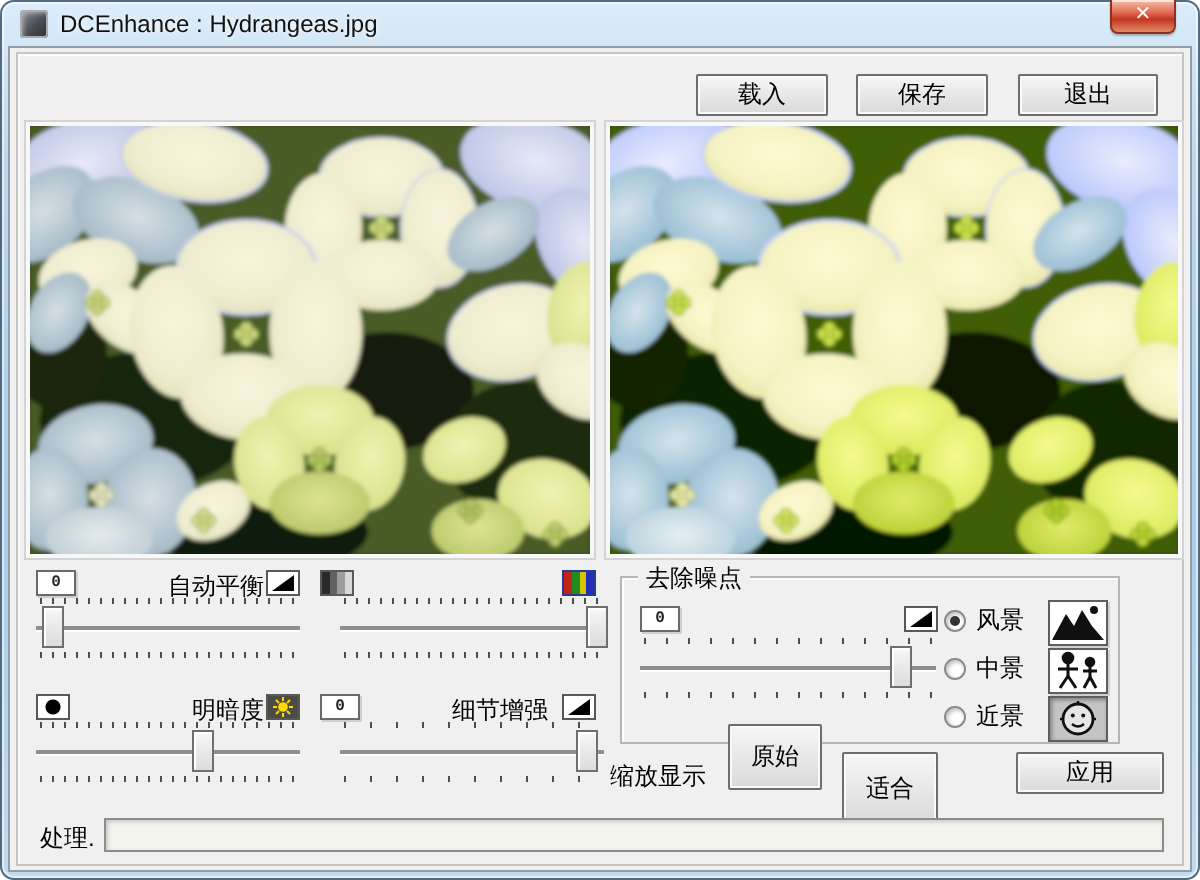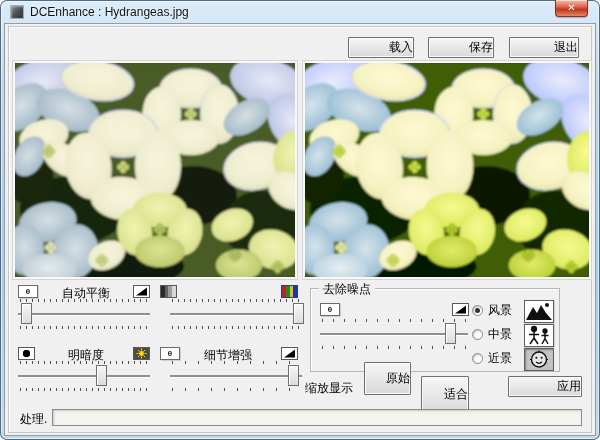--- a/index.html
+++ b/index.html
@@ -22,21 +22,21 @@
     color:#fff;font-size:10px;font-weight:bold;line-height:15px;text-align:center;cursor:pointer;
     box-shadow:inset 0 1px 0 rgba(255,255,255,.6), 0 1px 1px rgba(0,0,0,.25);}
   .client{position:absolute;left:4px;right:4px;top:23px;bottom:4px;background:#f0f0f0;
     box-shadow:inset 0 0 0 1px rgba(70,90,110,.55);}
   .etched{position:absolute;left:4px;top:3px;right:4px;bottom:3px;border:1px solid #c6c6c6;
     box-shadow:inset 1px 1px 0 #fcfcfc;pointer-events:none;}
 
   
   .btn{position:absolute;border:1px solid #6e6e6e;border-radius:1px;color:#000;
     background:linear-gradient(180deg,#f6f6f6 0%,#e9e9e9 45%,#d9d9d9 100%);
-    font:12px "Liberation Sans","DejaVu Sans",sans-serif;text-align:right;padding:0;cursor:pointer;
+    font:12px "Liberation Sans","DejaVu Sans",sans-serif;text-align:center;padding:0;cursor:pointer;
     box-shadow:inset 0 0 0 1px #fafafa;}
 
   
   .preview{position:absolute;background:#3a4a20;border:2px solid #f8f8f8;
     box-shadow:0 0 0 1px #d4d4d4;overflow:hidden;}
   .preview svg{display:block;width:100%;height:100%;}
   .preview.enhanced svg{filter:saturate(1.55) contrast(1.06) brightness(.99);}
 
   
   .zero-btn{position:absolute;width:20px;height:13px;border:1px solid #6a6a6a;background:#fff;
@@ -44,21 +44,21 @@
     color:#222;padding:0;cursor:pointer;box-shadow:1px 1px 0 #cfcfcf;}
   .mini-icon{position:absolute;width:17px;height:13px;border:1px solid #585858;background:#fff;
     display:flex;align-items:center;justify-content:center;cursor:pointer;}
   .mini-icon svg{display:block;width:100%;height:100%;}
   .mini-icon.grad{background:linear-gradient(90deg,#2a2a2a 0 25%,#616161 25% 50%,#9d9d9d 50% 75%,#d8d8d8 75% 100%);}
   .mini-icon.rgb{border-color:#2b3a8c;background:linear-gradient(90deg,#c22418 0 26%,#1f8c1f 26% 52%,#d8c400 52% 72%,#2330b5 72% 100%);}
   .mini-icon.dark{background:radial-gradient(circle at 50% 50%,#000 0 3.5px,#fff 4px);}
   .mini-icon.sun{background:#4c4c44;}
 
   
-  .hdr-label{position:absolute;font-size:12px;color:#000;text-align:center;white-space:nowrap;}
+  .hdr-label{position:absolute;font-size:12px;color:#000;text-align:right;white-space:nowrap;}
 
   
   .slider{position:absolute;height:30px;}
   .ticks{position:absolute;left:2px;right:2px;height:3px;
     background-image:repeating-linear-gradient(90deg,#4e4e4e 0 1px,transparent 1px 6px);}
   .slider.med .ticks{background-image:repeating-linear-gradient(90deg,#4e4e4e 0 1px,transparent 1px 11px);}
   .slider.sparse .ticks{background-image:repeating-linear-gradient(90deg,#4e4e4e 0 1px,transparent 1px 13px);}
   .ticks.top{top:0;}
   .ticks.bottom{top:27px;}
   .track{position:absolute;left:0;right:0;top:14px;height:2px;background:#8f8f8f;

